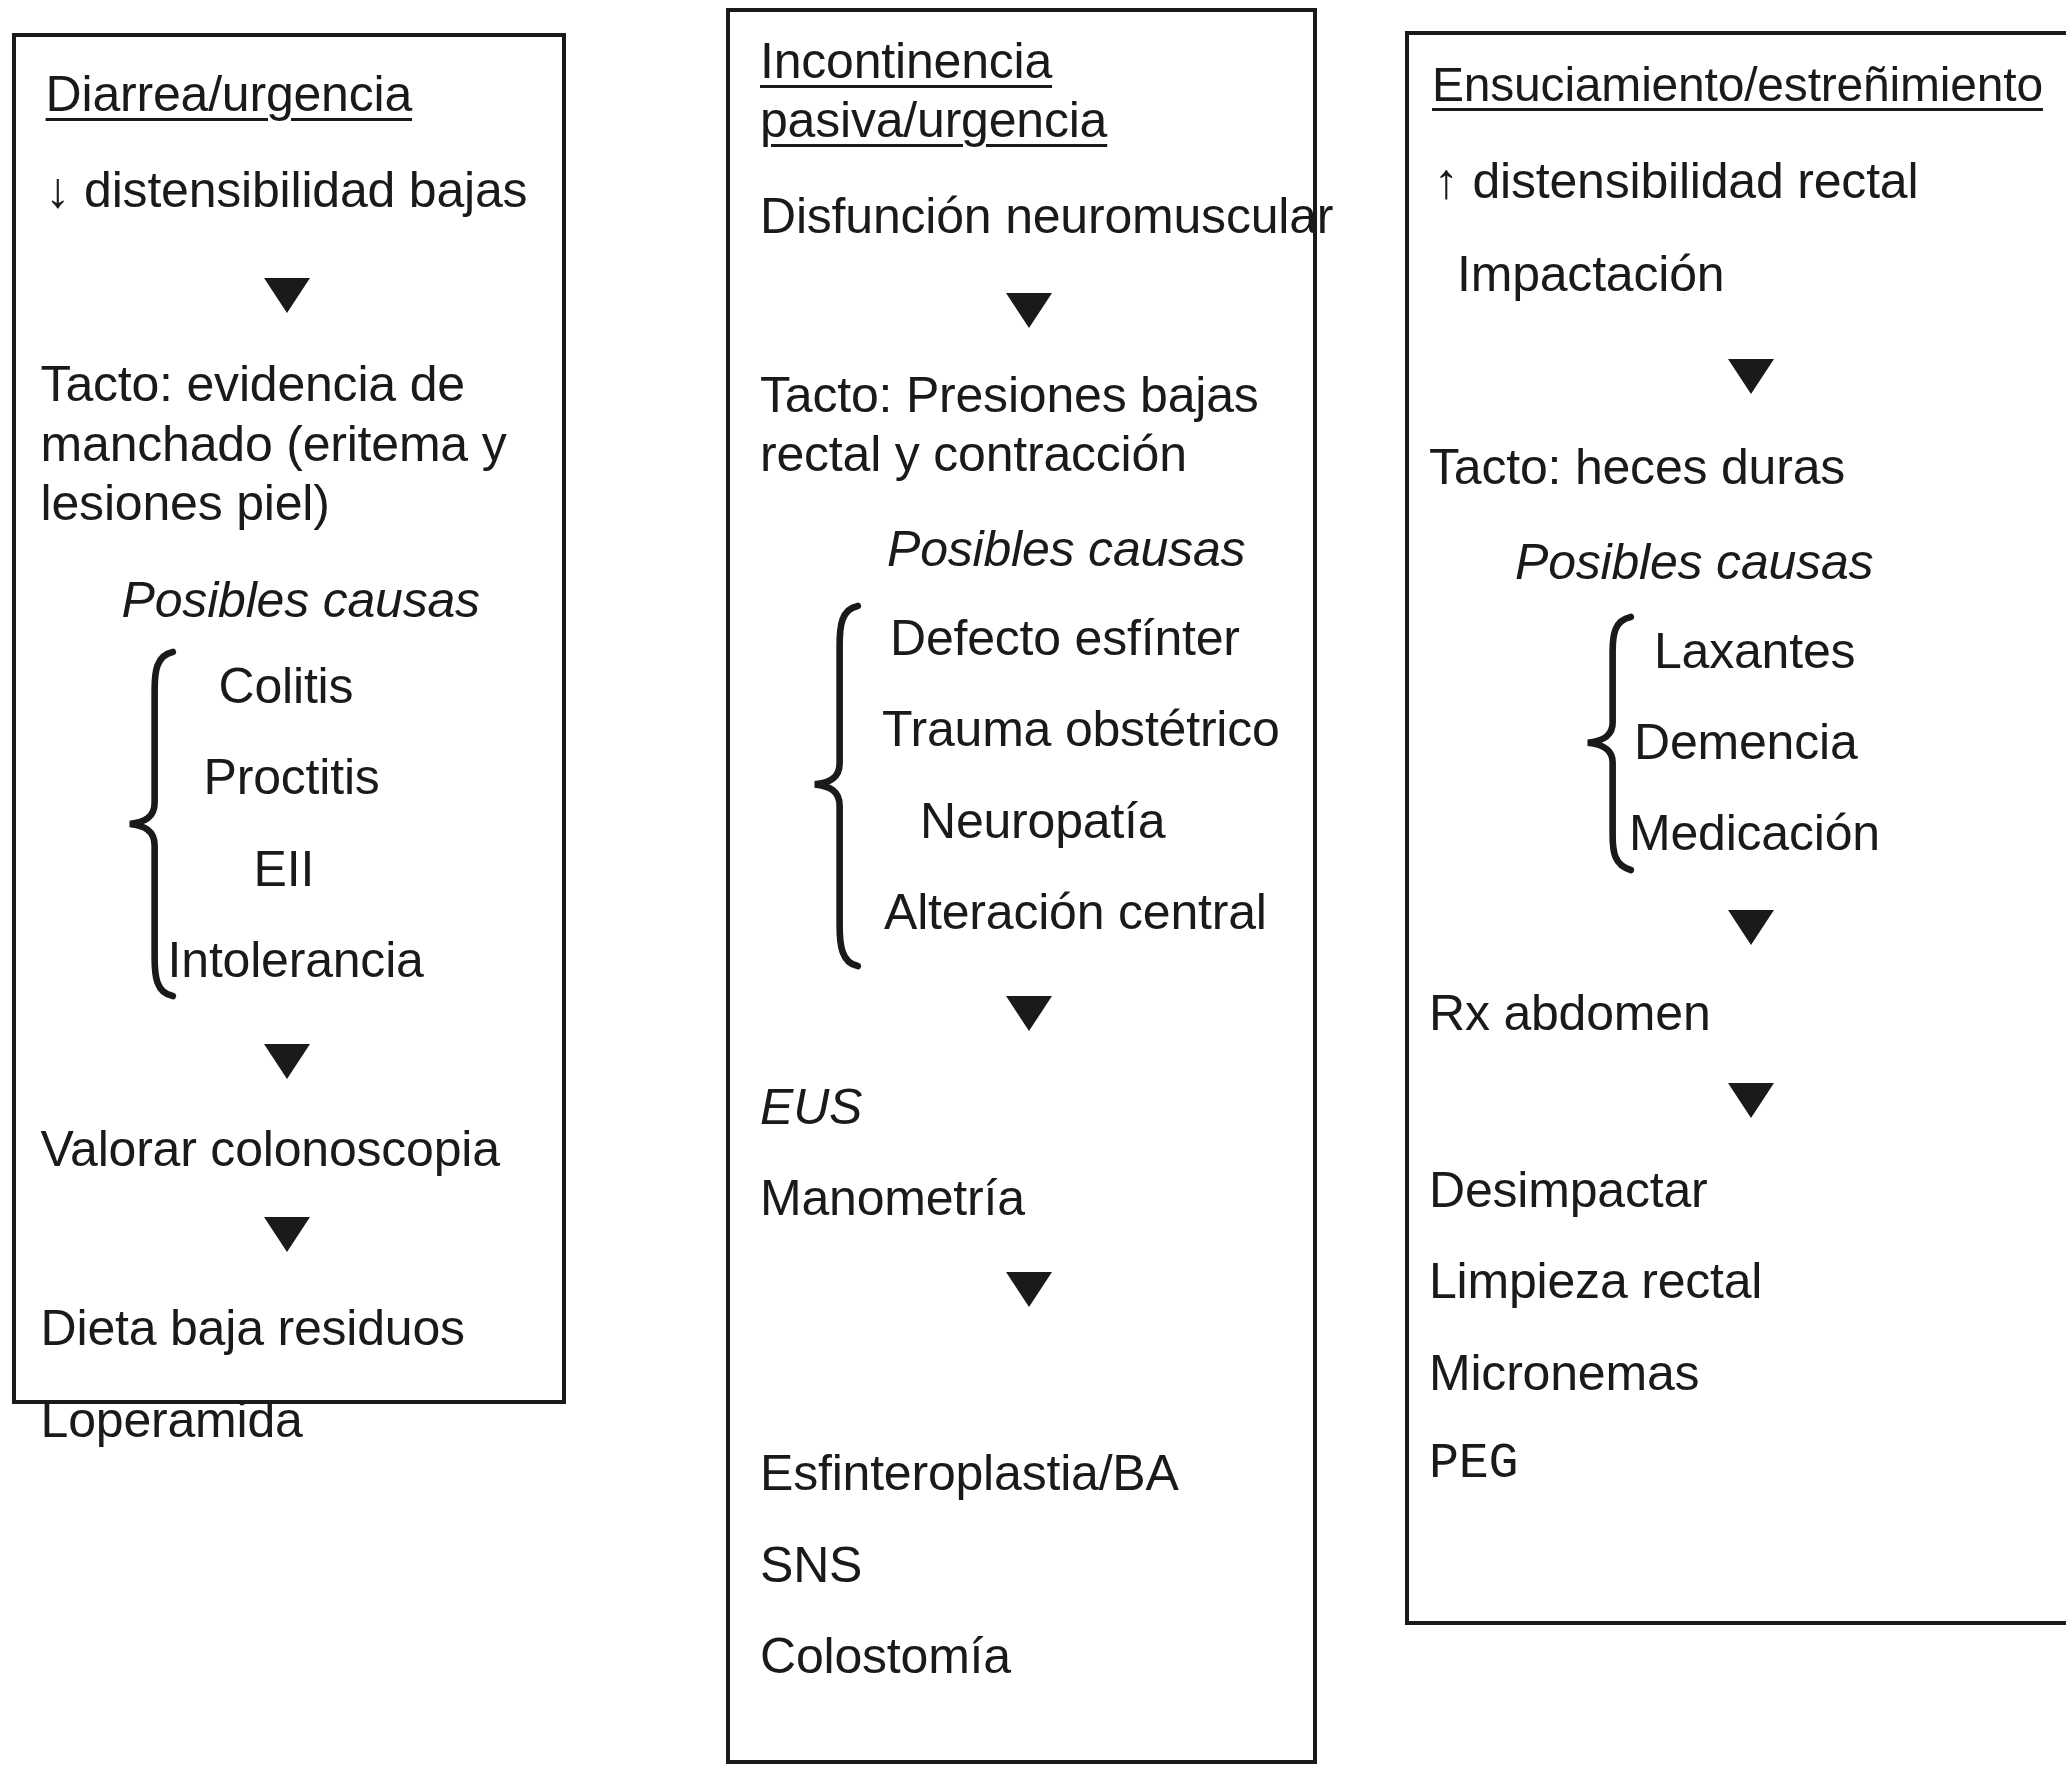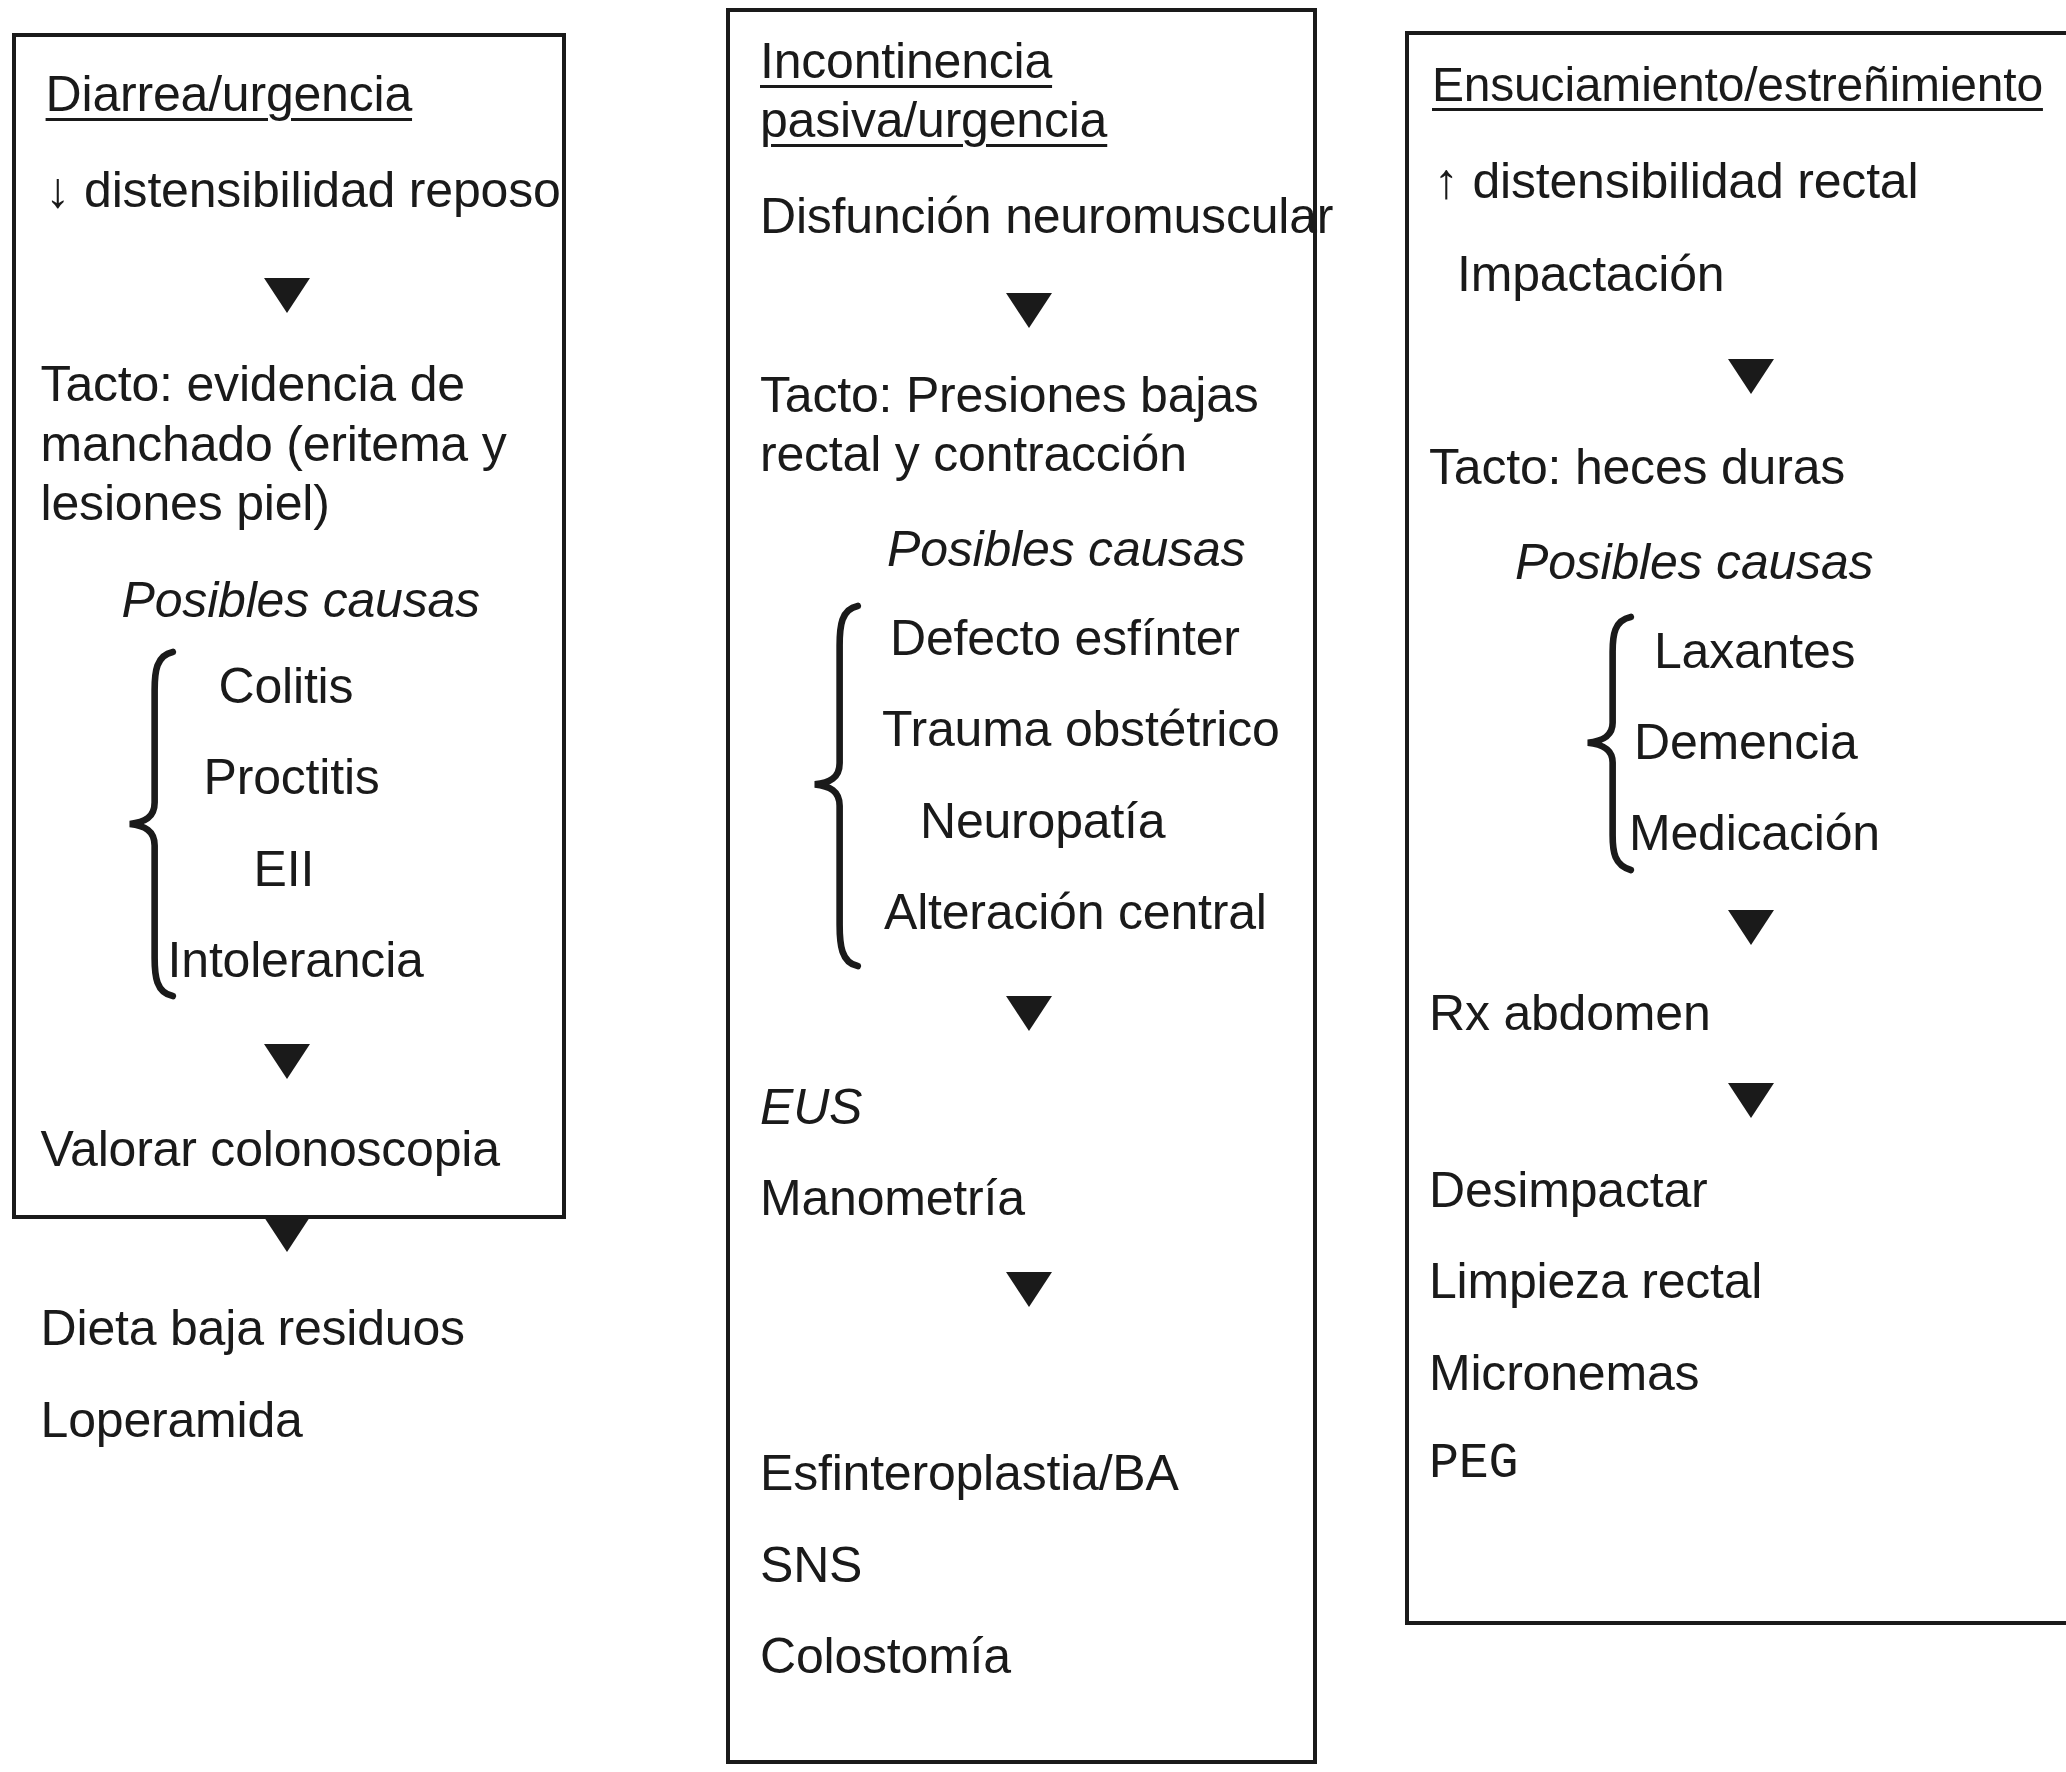--- a/index.html
+++ b/index.html
@@ -11,21 +11,21 @@
     position:relative;
     overflow:hidden;
   }
   .panel{
     position:absolute;
     border:4.1px solid #1a1a1a;
     background:#ffffff;
     box-sizing:border-box;
   }
   
-  #panel-1{left:11.6px;  top:33px;  width:554px;  height:1186px;}
+  #panel-1{left:11.6px;  top:33px;  width:554px;  height:1371px;}
   #panel-2{left:726px; top:8.3px;  width:591px;  height:1756px;}
   #panel-3{left:1405px;top:31px;  width:675px;  height:1594px;}
 
   .inner{position:relative;width:100%;height:100%;}
 
   .ln{
     position:absolute;
     font-size:50px;
     line-height:1.16;
     white-space:nowrap;
@@ -46,21 +46,21 @@
   }
   .brace svg{display:block;}
 </style>
 </head>
 <body>
 
 <div class="panel" id="panel-1">
  <div class="inner">
   <div class="ln hd" style="left:30px;top:28px;">Diarrea/urgencia</div>
 
-  <div class="ln" style="left:30px;top:124px;">↓ distensibilidad reposo</div>
+  <div class="ln" style="left:30px;top:124px;">↓ distensibilidad bajas</div>
 
   <div class="arrowhead" style="left:248px;top:241px;"></div>
 
   <div class="ln" style="left:25px;top:318px;">Tacto: evidencia de</div>
   <div class="ln" style="left:25px;top:378px;">manchado (eritema y</div>
   <div class="ln" style="left:25px;top:437px;">lesiones piel)</div>
 
   <div class="ln it" style="left:106px;top:534px;">Posibles causas</div>
 
   <div class="brace" style="left:107px;top:610px;">

